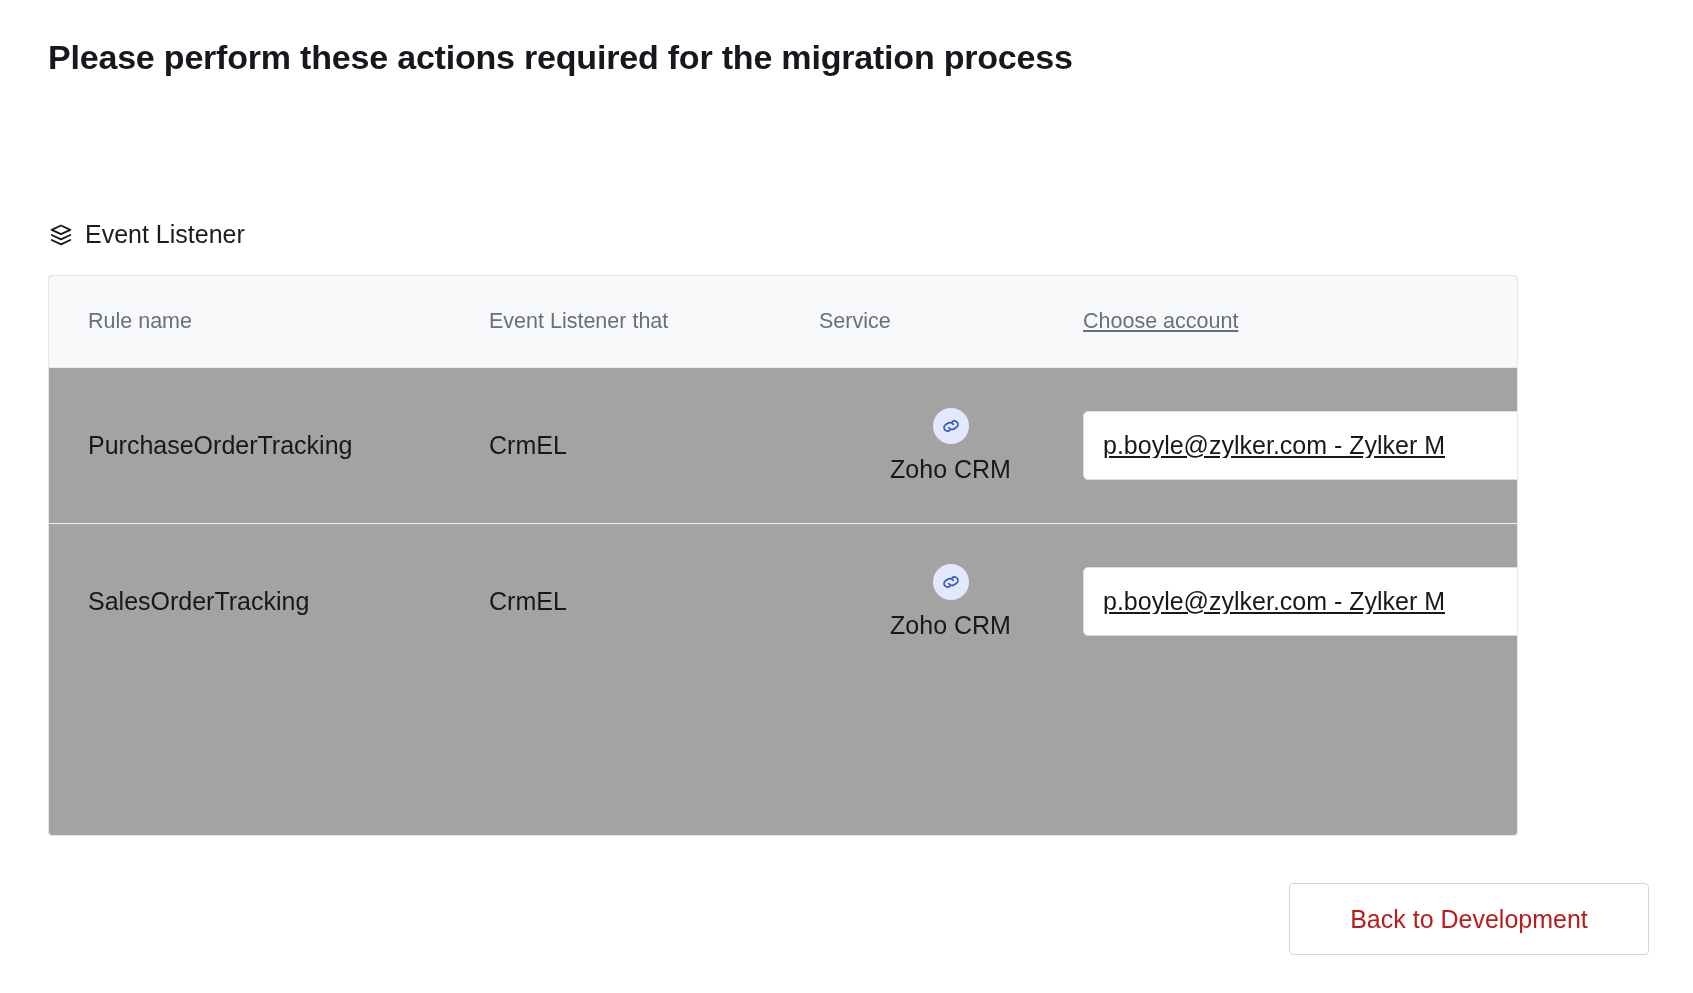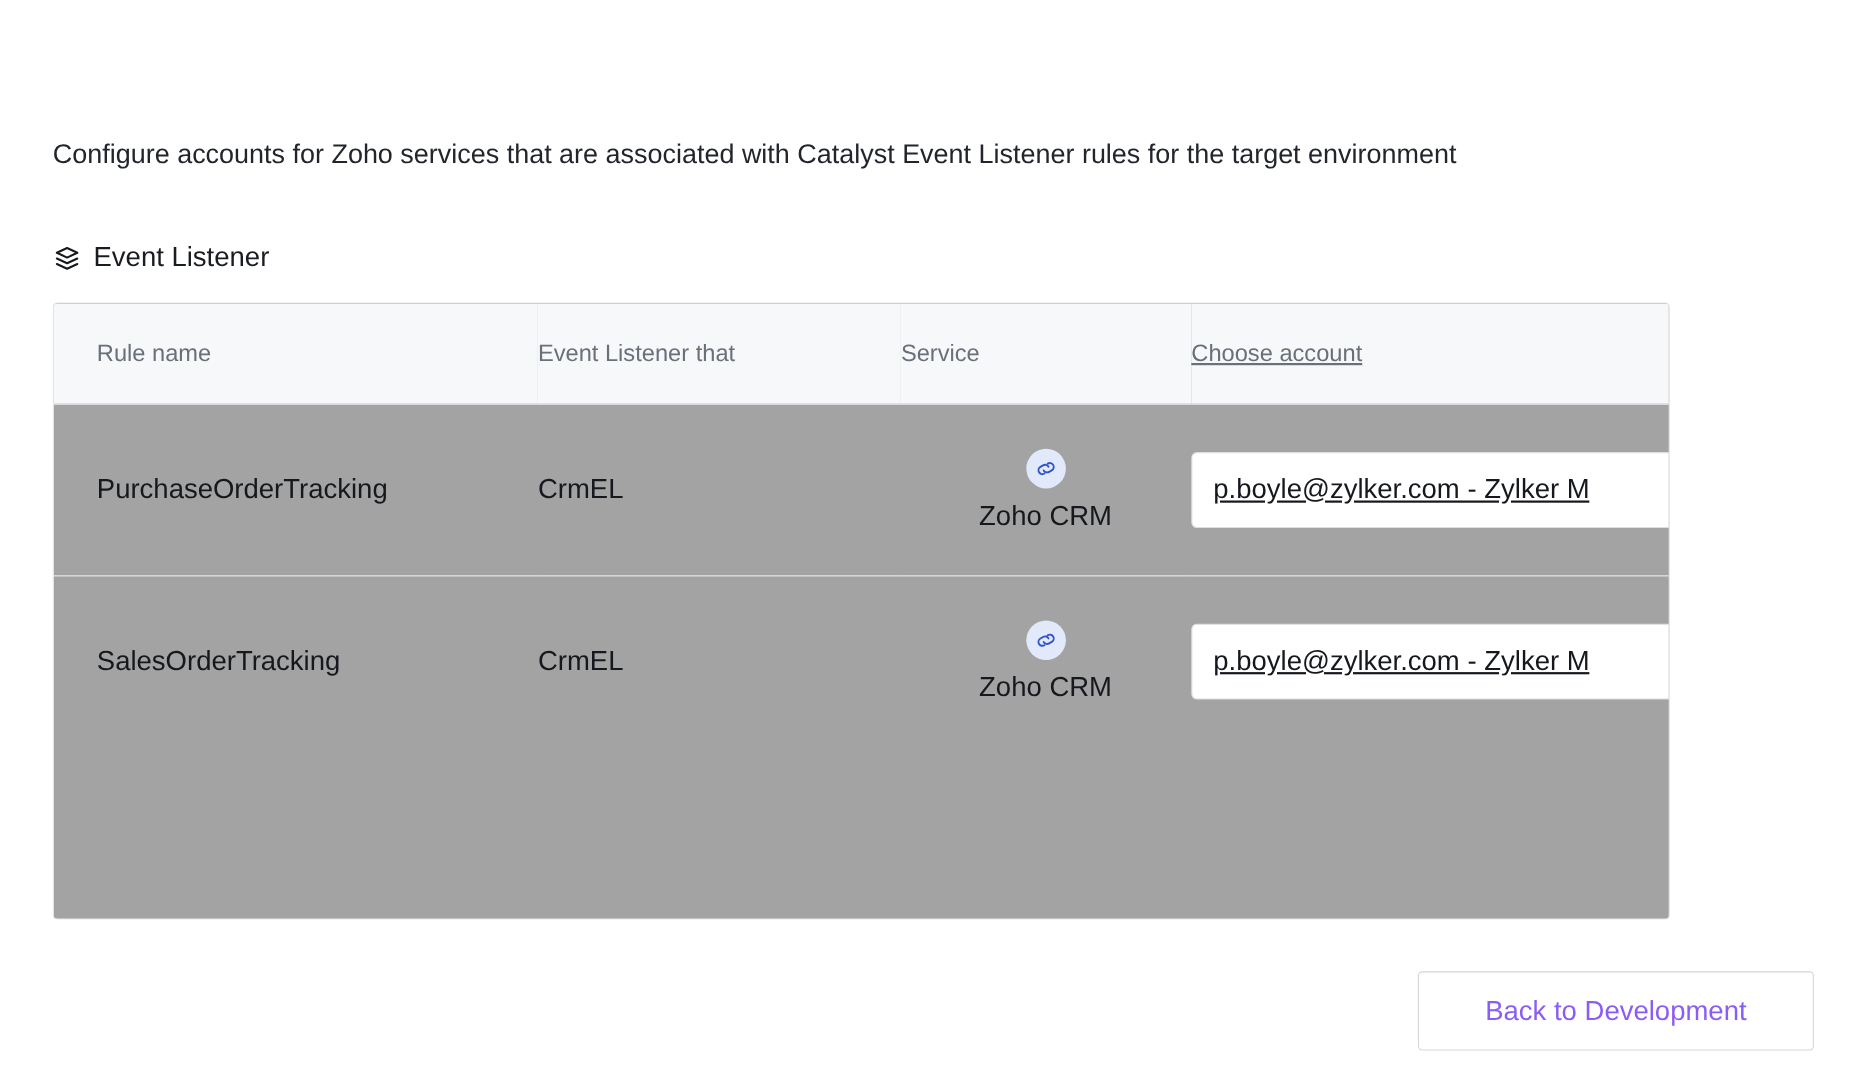--- a/index.html
+++ b/index.html
@@ -193,38 +193,38 @@
     display: flex;
     align-items: center;
     justify-content: center;
     cursor: pointer;
     white-space: nowrap;
     padding: 0 26px;
   }
   .btn-secondary {
     background: #ffffff;
     border: 1px solid #d3d5da;
-    color: #8b5cf6;
+    color: #b91c1c;
     min-width: 360px;
     text-align: center;
   }
   .btn-primary {
     background: #4762bd;
     border: 1px solid #4762bd;
     color: #ffffff;
     min-width: 183px;
   }
 </style>
 </head>
 <body>
 
 <div class="page">
 
-
-  <div class="subheading">Configure accounts for Zoho services that are associated with Catalyst Event Listener rules for the target environment</div>
+  <div class="heading">Please perform these actions required for the migration process</div>
+
 
   <div class="section-label">
     <span class="section-icon">
       <svg viewBox="0 0 24 24" width="26" height="26" fill="none" stroke="#15181d" stroke-width="1.7" stroke-linejoin="round" stroke-linecap="round">
         <path d="M12 3.2 3.4 7.2 12 11.2 20.6 7.2 12 3.2Z"></path>
         <path d="M3.4 12 12 16 20.6 12"></path>
         <path d="M3.4 16.6 12 20.6 20.6 16.6"></path>
       </svg>
     </span>
     <span class="section-title">Event Listener</span>

